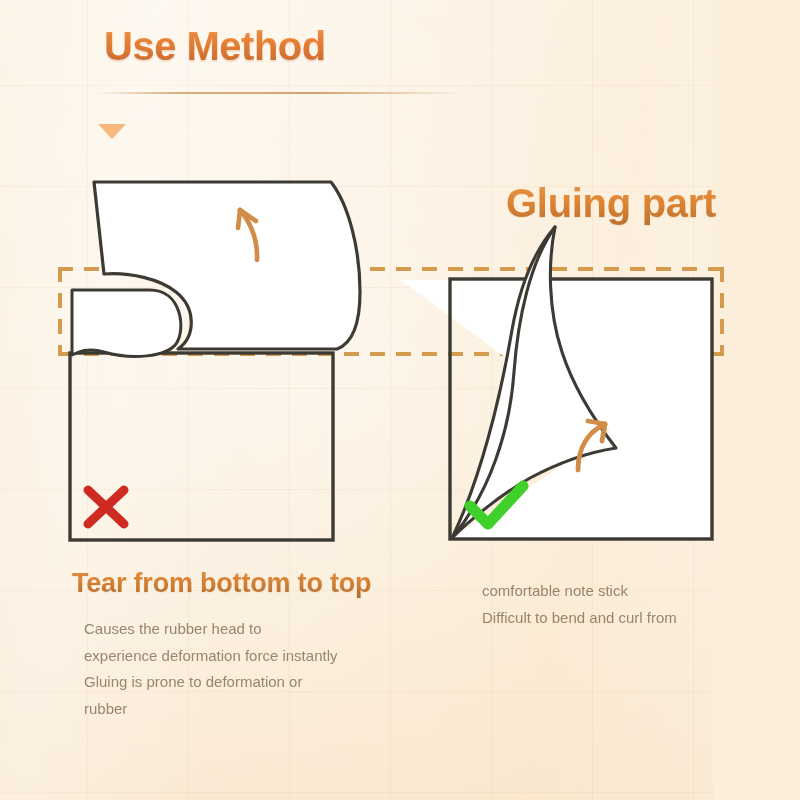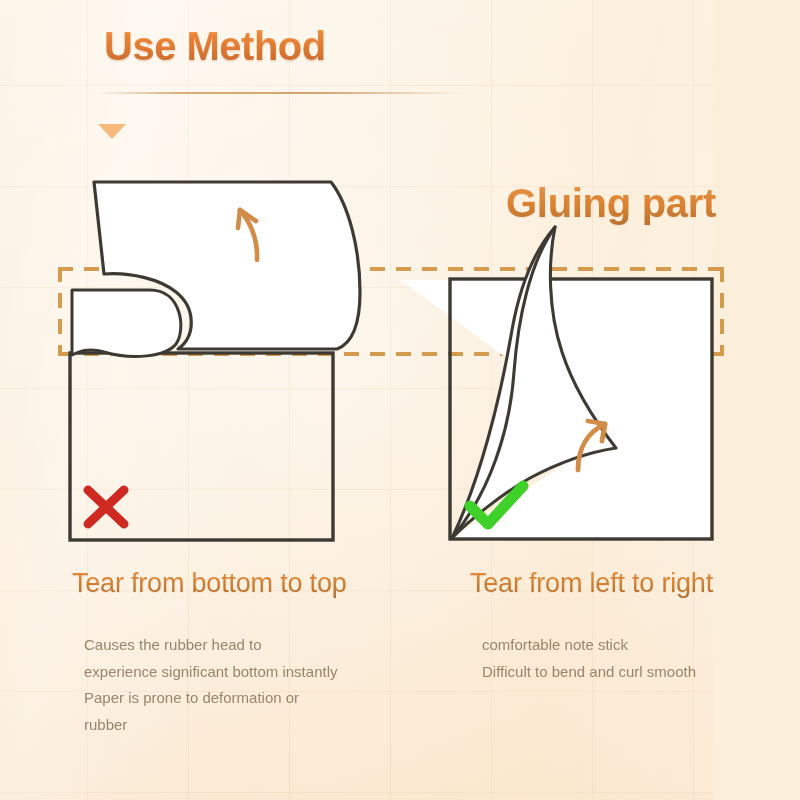--- a/index.html
+++ b/index.html
@@ -103,30 +103,30 @@
     pointer-events: none;
   }
 
   
   .caption-col { position: absolute; }
   #caption-left  { left: 72px;  top: 566px; width: 350px; }
   #caption-right { left: 470px; top: 566px; width: 320px; }
 
   .caption-heading {
     font-size: 27px;
-    font-weight: normal;
+    font-weight: bold;
     line-height: 1.26;
     letter-spacing: -0.2px;
     background: linear-gradient(180deg, #e89243 0%, #d9802f 48%, #a4672e 100%);
     -webkit-background-clip: text;
     background-clip: text;
     color: transparent;
     -webkit-text-fill-color: transparent;
     text-shadow: 0 1px 0 rgba(190,130,70,0.12);
-    margin: 0 0 32px 0;
+    margin: 0 0 16px 0;
   }
   .caption-body {
     margin: 12px;
     padding: 0;
     list-style: none;
     color: #97866c;
     font-size: 15px;
     line-height: 1.78;
   }
   .caption-body li { white-space: nowrap; }
@@ -227,27 +227,26 @@
               letter-spacing:-0.3px; white-space:nowrap;
               background:linear-gradient(180deg,#ef9a4c 0%,#e2842f 50%,#b9702f 100%);
               -webkit-background-clip:text; background-clip:text;
               color:transparent; -webkit-text-fill-color:transparent;
               text-shadow:0 1px 0 rgba(190,130,70,0.15);">Gluing part</div>
 
   <div id="caption-left" class="caption-col">
     <div class="caption-heading">Tear from bottom to top</div>
     <ul class="caption-body">
       <li>Causes the rubber head to</li>
-      <li>experience significant bottom instantly</li>
-      <li>Paper is prone to deformation or</li>
+      <li>experience deformation force instantly</li>
+      <li>Gluing is prone to deformation or</li>
       <li>rubber</li>
     </ul>
   </div>
 
   <div id="caption-right" class="caption-col">
-    <div class="caption-heading">Tear from left to right</div>
     <ul class="caption-body">
       <li>comfortable note stick</li>
-      <li>Difficult to bend and curl smooth</li>
+      <li>Difficult to bend and curl from</li>
     </ul>
   </div>
 
 </div>
 
 </body></html>

